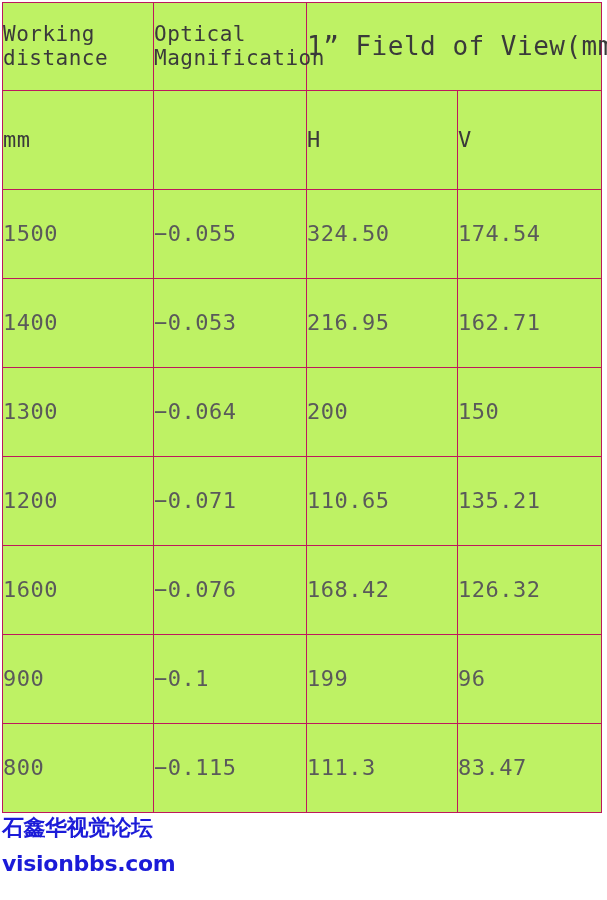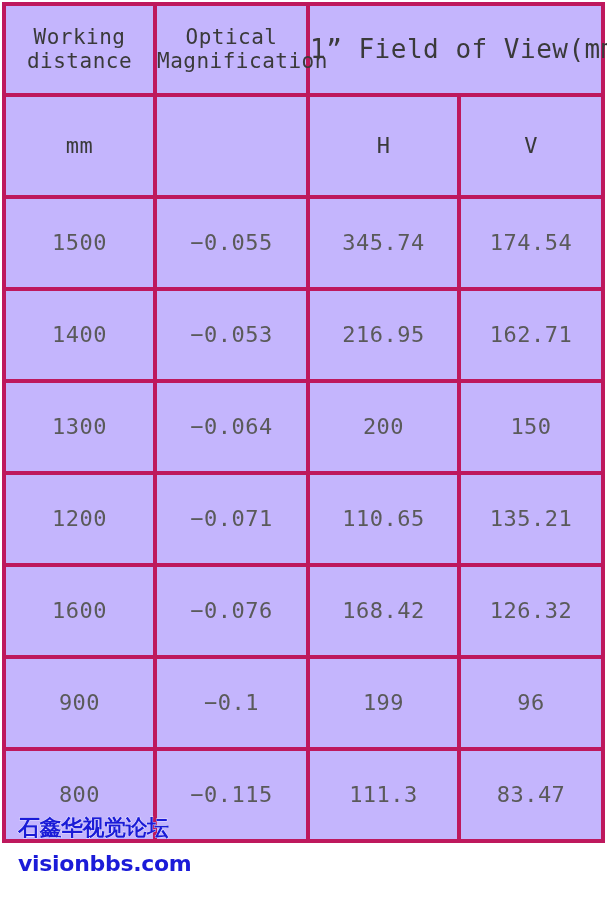--- a/index.html
+++ b/index.html
@@ -26,25 +26,24 @@
     position: absolute;
     left: 2px;
     top: 2px;
     width: 599px;
     border-collapse: collapse;
     table-layout: fixed;
     background: #ffffff;
   }
 
   table.spec-table td {
-    border: 4px solid #be185d;
-    text-align: center;
+    border: 1px solid #be185d;
     vertical-align: middle;
     color: #4a4a4a;
-    background: #c4b5fd;
+    background: #bef264;
     padding: 0;
     line-height: 1.12;
     
     font-family: "DejaVu Sans Mono", "Liberation Mono", monospace;
     font-weight: 400;
     font-stretch: condensed;
     transform-origin: center center;
     letter-spacing: 0.5px;
   }
 
@@ -67,21 +66,21 @@
   .fov-title {
     font-size: 26px;
     white-space: nowrap;
   }
 
   .empty-cell { color: transparent; }
 
   
   #watermark {
     position: absolute;
-    left: 18px;
+    left: 2px;
     top: 817px;
     width: 152px;
     pointer-events: none;
     font-family: "DejaVu Sans", "Liberation Sans", sans-serif;
     font-weight: 700;
     line-height: 1.0;
     color: #1b1bd8;
     text-align: left;
   }
   #watermark .wm-cn {
@@ -139,21 +138,21 @@
       <tr class="hdr-2">
         <td>mm</td>
         <td class="empty-cell"></td>
         <td>H</td>
         <td>V</td>
       </tr>
 
       <tr class="data-row">
         <td>1500</td>
         <td>−0.055</td>
-        <td>345.74</td>
+        <td>324.50</td>
         <td>174.54</td>
       </tr>
 
       <tr class="data-row">
         <td>1400</td>
         <td>−0.053</td>
         <td>216.95</td>
         <td>162.71</td>
       </tr>
 

